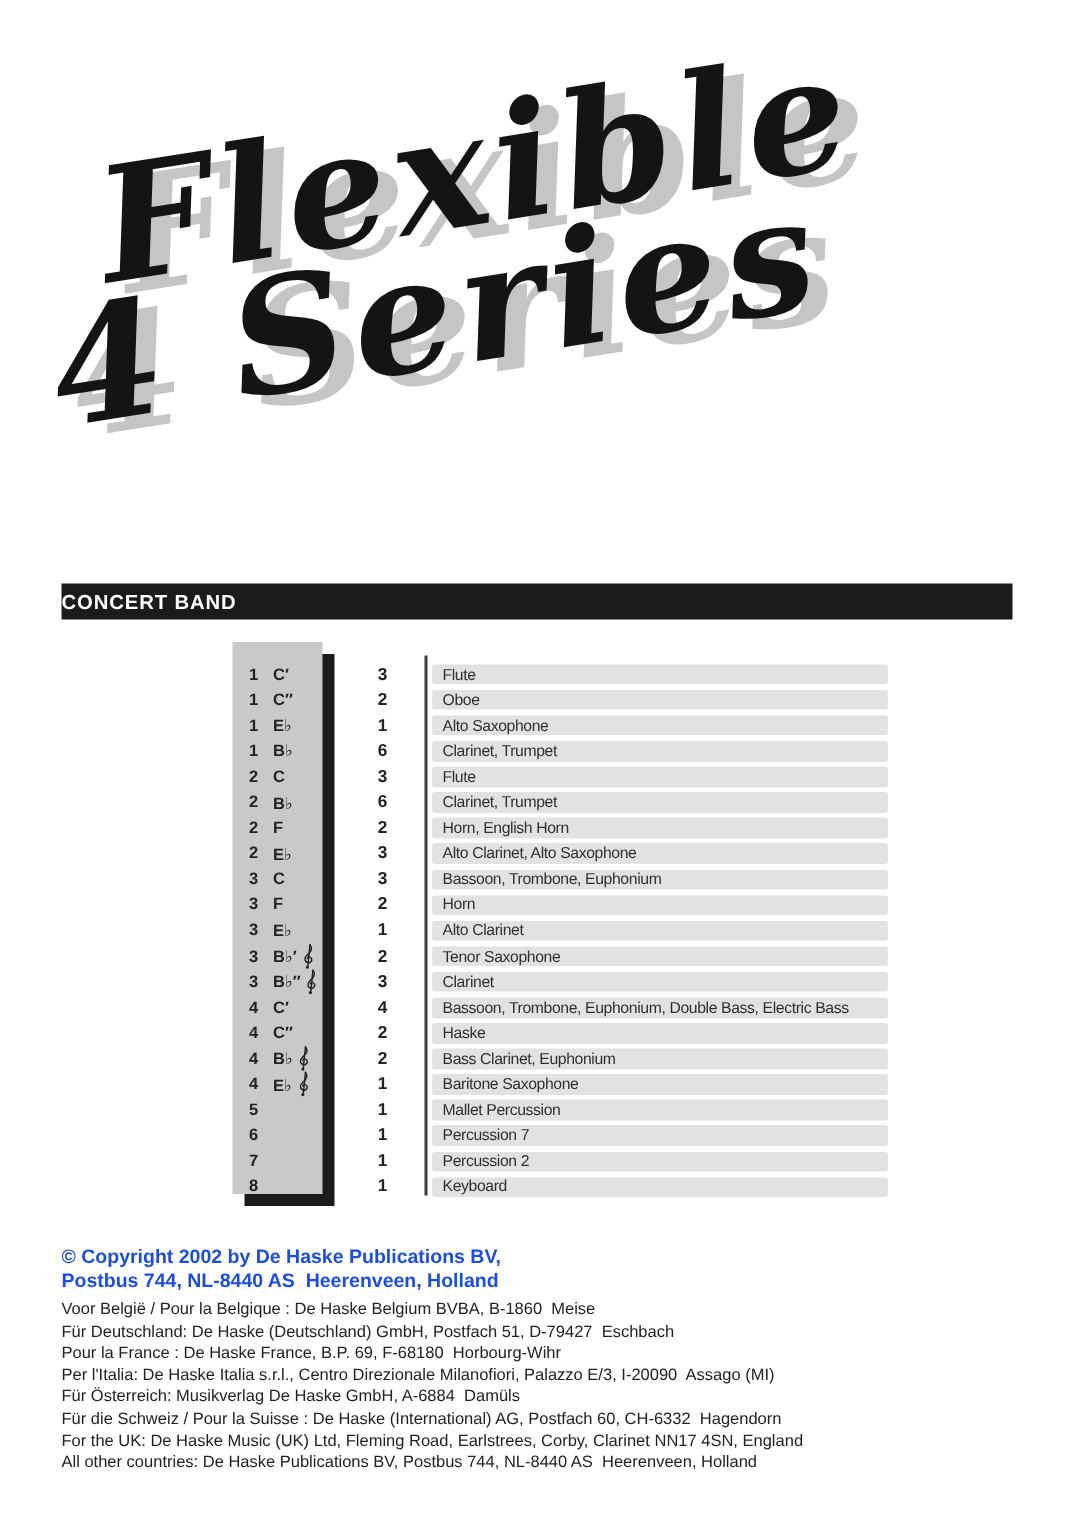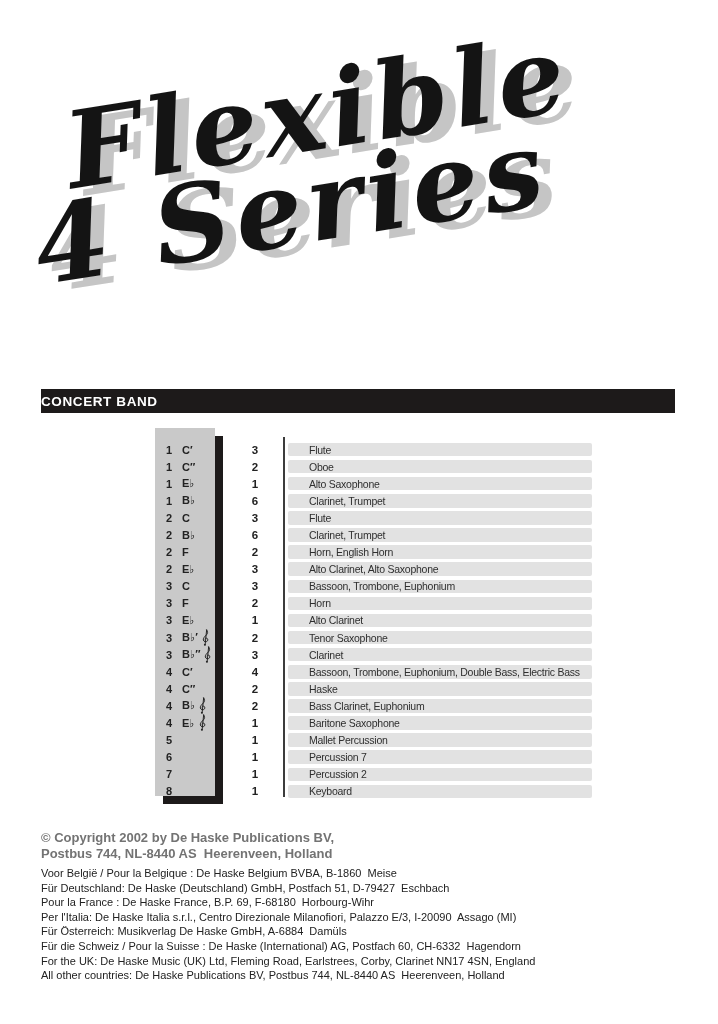--- a/index.html
+++ b/index.html
@@ -66,27 +66,27 @@
   .row-key{display:inline-block;margin-left:6px;}
   .clef{margin-left:3px;display:inline-flex;align-items:center;}
   .row-qty{
     width:30px;text-align:center;font-size:11.5px;font-weight:bold;color:#222;
   }
   .row-stripe{
     margin-left:18px;width:304px;height:13.5px;background:var(--stripe);
     border-radius:2px;display:flex;align-items:center;overflow:hidden;
   }
   .row-instruments{
-    padding-left:21px;font-size:10.5px;letter-spacing:-0.25px;color:#2f2f2f;
+    padding-left:7px;font-size:10.5px;letter-spacing:-0.25px;color:#2f2f2f;
     white-space:nowrap;
   }
 
   
   .footer{position:absolute;left:41px;top:830px;color:var(--ink);}
-  .footer-bold{font-size:13px;font-weight:bold;line-height:16px;white-space:pre;color:#737373;}
+  .footer-bold{font-size:13px;font-weight:bold;line-height:16px;white-space:pre;color:#1d4ed8;}
   .footer-italic-block{margin-top:4px;}
   .footer-italic{font-size:11px;line-height:14.6px;white-space:pre;color:#222;}
 </style>
 </head>
 <body>
 
 <div class="page">
 
   <div class="title-block">
     <div class="title-line1">Flexible</div>

